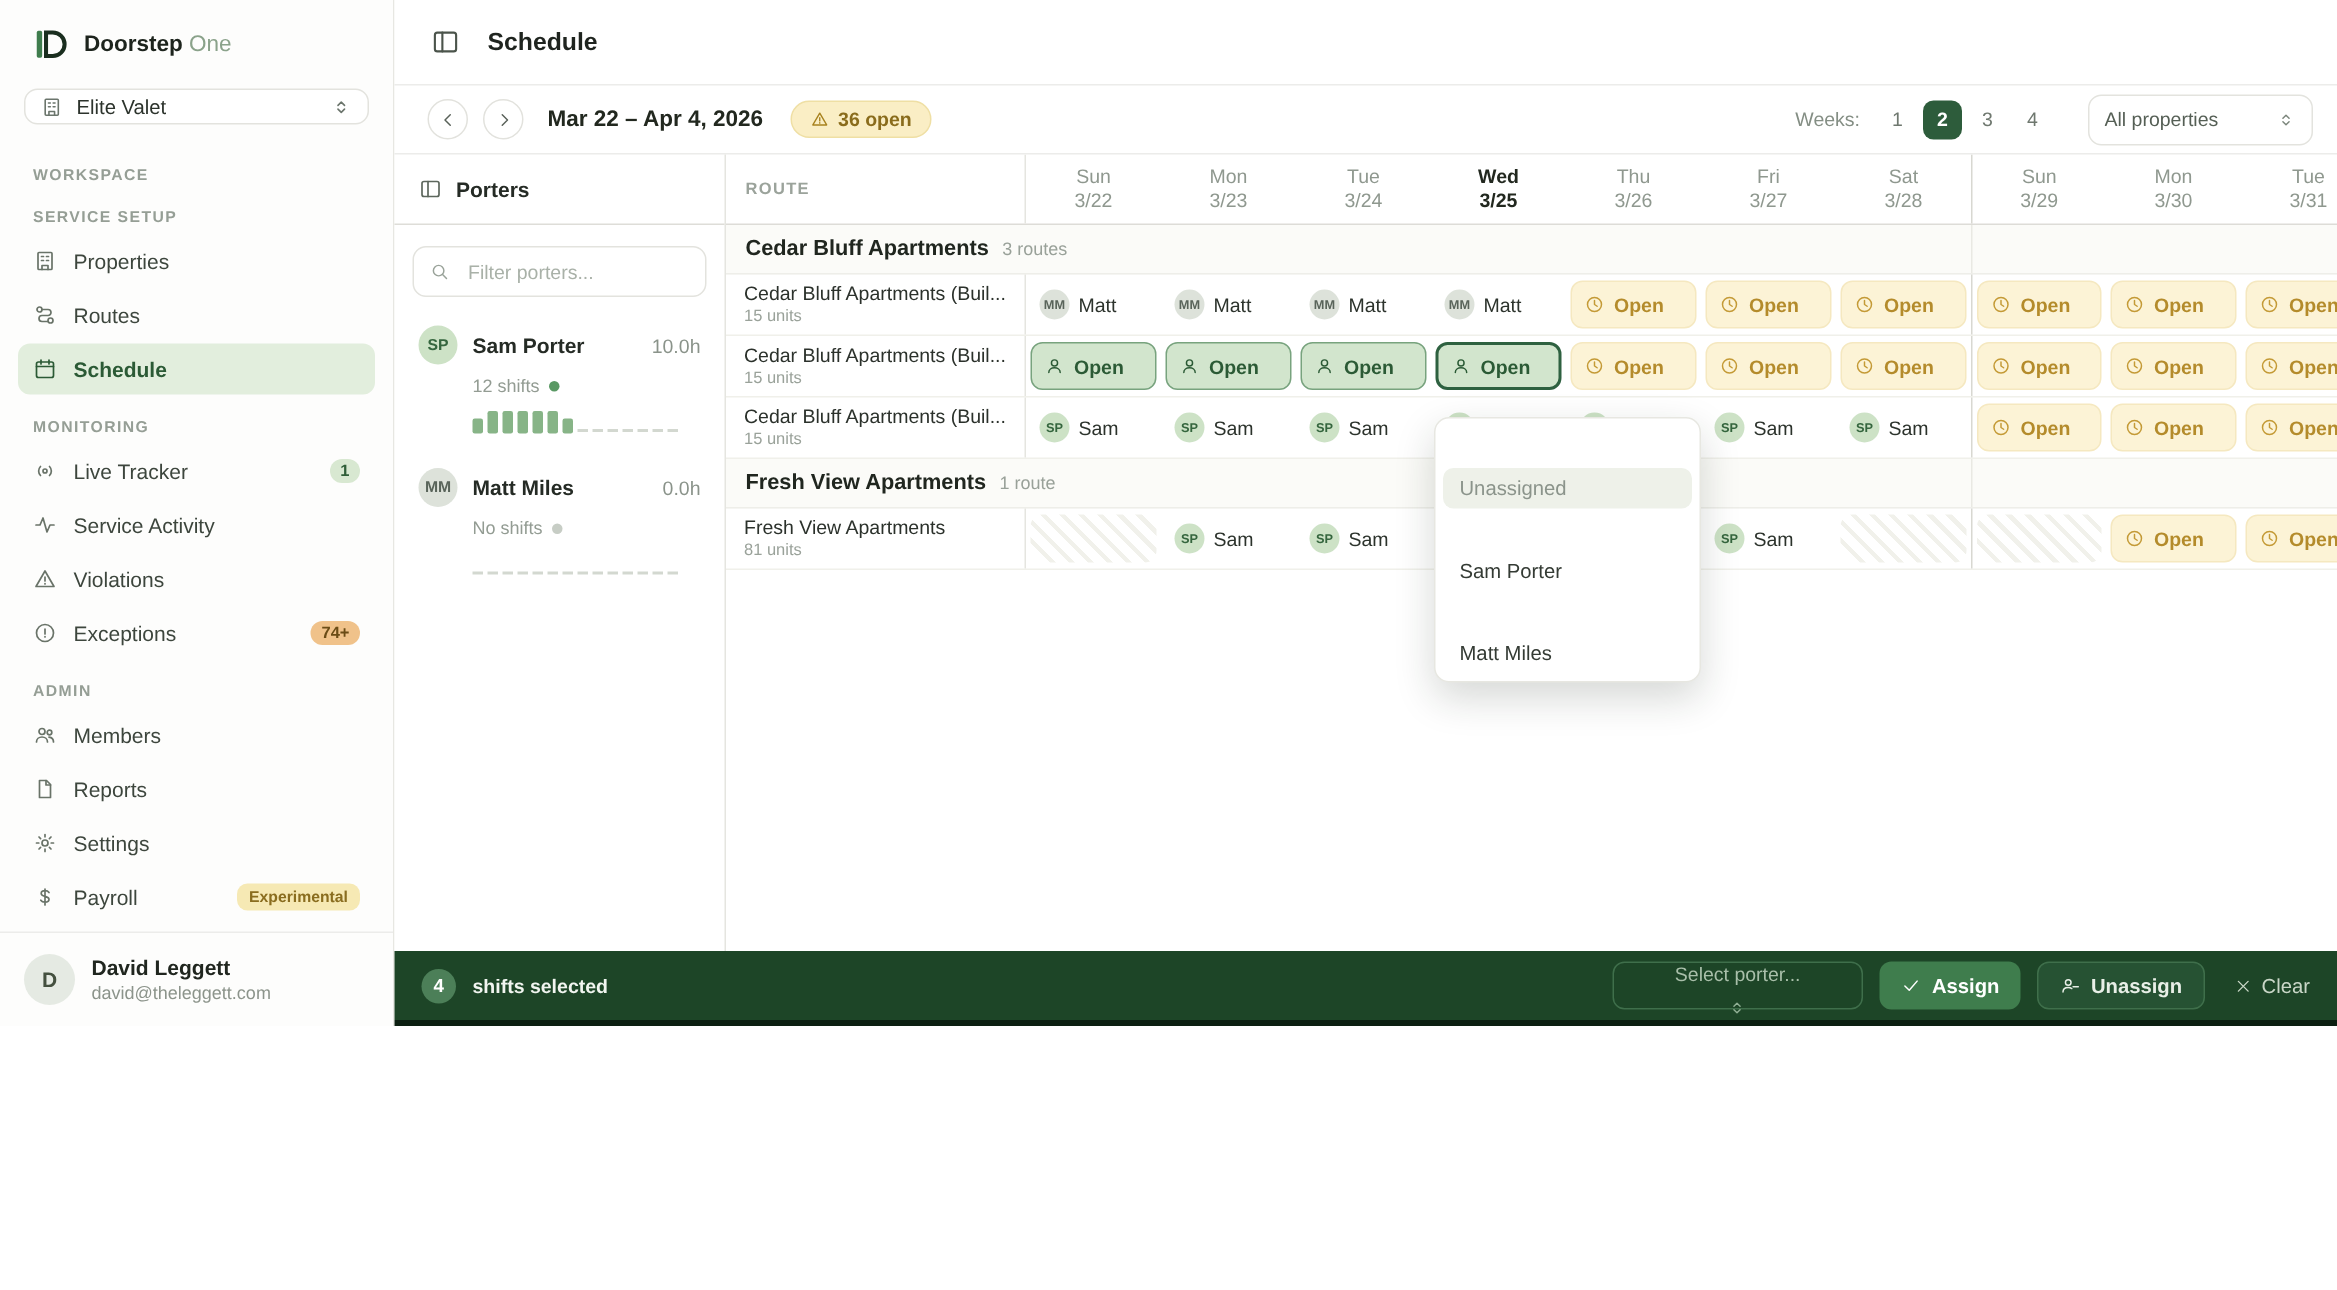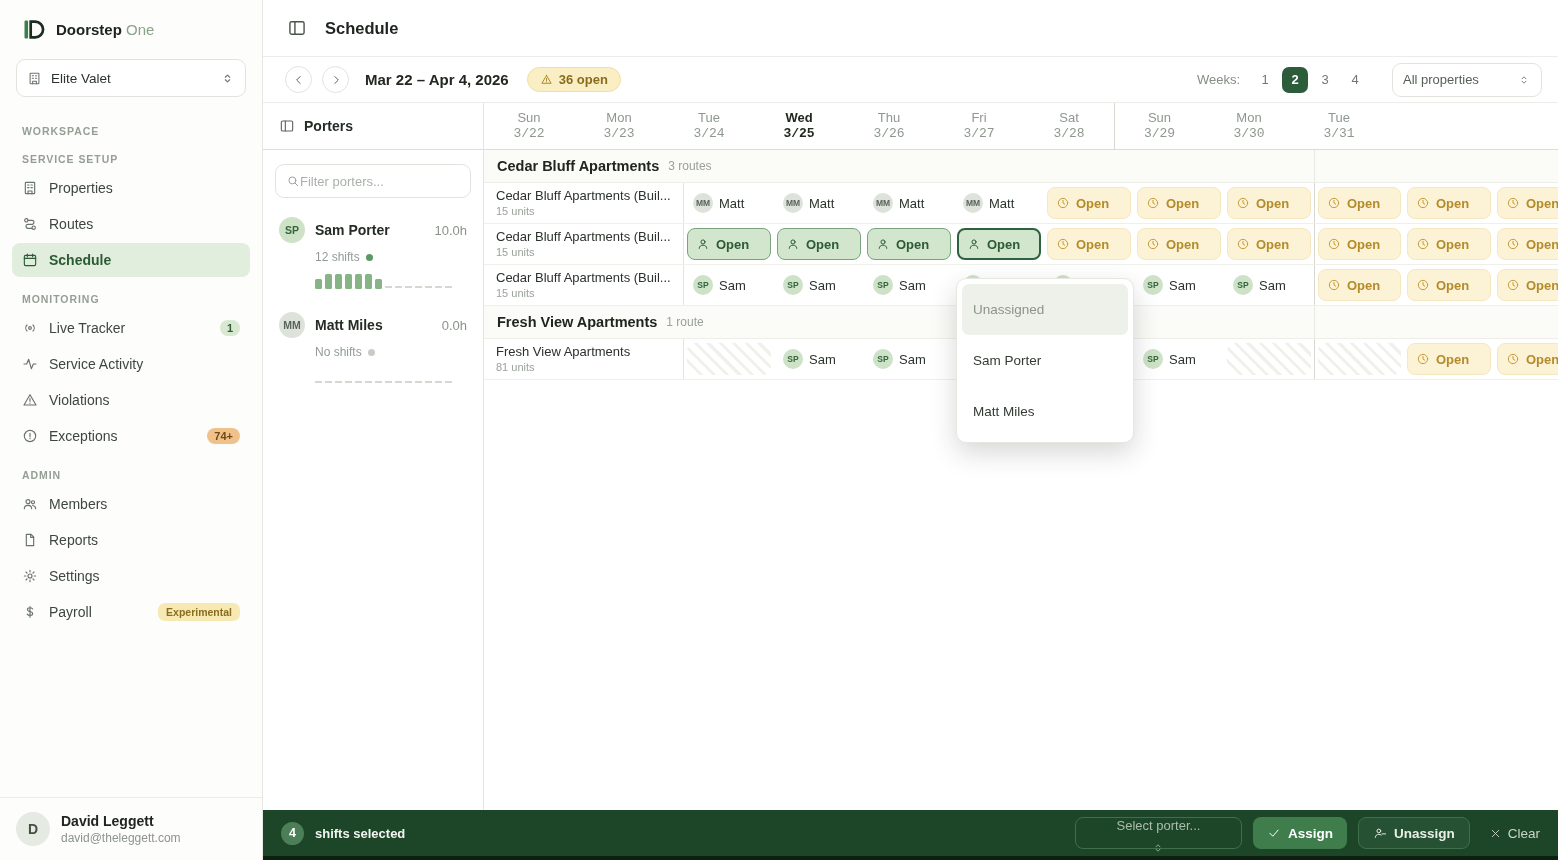--- a/index.html
+++ b/index.html
@@ -1,18 +1,18 @@
 <!DOCTYPE html>
 <html><head>
 <meta charset="utf-8">
 <style>
   * { box-sizing: border-box; margin: 0; padding: 0; }
   html,body { width:1558px; height:860px; overflow:hidden; }
   body { font-family:"Liberation Sans", sans-serif; background:#fff; color:#242a24; }
-  .app { display:flex; width:1558px; height:860px; }
+  .app { display:flex; width:1558px; height:684px; }
 
   .ic { fill:none; stroke:currentColor; stroke-width:1.7; stroke-linecap:round; stroke-linejoin:round; width:16px; height:16px; flex:none; }
 
   
   .sidebar { width:263px; flex:none; background:#fdfdfc; border-right:1px solid #e7e7e2; display:flex; flex-direction:column; }
   .logo-row { display:flex; align-items:center; gap:9px; padding:16px 20px 14px; }
   .logo-mark { width:27px; height:27px; flex:none; }
   .logo-mark svg { width:27px; height:27px; }
   .brand-text { font-size:15px; font-weight:700; color:#1d241d; }
   .brand-suffix { color:#8aa28a; font-weight:500; }
@@ -57,21 +57,21 @@
   .select .label { flex:1; text-align:left; white-space:nowrap; overflow:hidden; }
   .select .ic { width:14px; height:14px; color:#7d877d; }
 
   .content { flex:1; min-height:0; display:flex; }
 
   
   .porters-panel { width:221px; flex:none; border-right:1px solid #e5e5e0; display:flex; flex-direction:column; }
   .pp-header { height:47px; flex:none; border-bottom:1px solid #deddd8; display:flex; align-items:center; gap:9px; padding:0 16px; }
   .pp-header .ic { width:16px; height:16px; color:#5d675d; }
   .pp-title { font-size:14px; font-weight:700; color:#252b25; }
-  .pp-search { margin:14px 12px 6px; height:34px; border:1px solid #e3e3de; border-radius:9px; display:flex; align-items:center; gap:0; padding:0 10px; }
+  .pp-search { margin:14px 12px 6px; height:34px; border:1px solid #e3e3de; border-radius:9px; display:flex; align-items:center; gap:12px; padding:0 10px; }
   .pp-search .ic { width:14px; height:14px; color:#9aa39a; }
   .pp-search input { border:none; outline:none; width:100%; font-size:13px; color:#39413a; font-family:inherit; background:transparent; }
   .pp-search input::placeholder { color:#a9b1a8; }
   .porter { padding:13px 16px 10px; cursor:pointer; }
   .p-top { display:flex; align-items:center; gap:10px; }
   .avatar { border-radius:50%; display:flex; align-items:center; justify-content:center; font-weight:700; flex:none; }
   .avatar.lg { width:26px; height:26px; font-size:10.5px; }
   .avatar.sm { width:20px; height:20px; font-size:8.5px; }
   .avatar.green { background:#cde2c6; color:#35663e; }
   .avatar.neutral { background:#dde2da; color:#59645a; }
@@ -84,21 +84,21 @@
   .p-chart { margin-left:36px; height:18px; display:flex; align-items:flex-end; gap:3px; }
   .p-chart .bar { width:7px; background:#87b487; border-radius:1.5px; }
   .p-chart .dash { width:7px; height:0; border-top:2px dashed #d3d8d0; margin-bottom:1px; }
 
   
   .grid-area { flex:1; min-width:0; position:relative; overflow:hidden; }
   .day-header { display:flex; height:47px; border-bottom:1px solid #dedd d8; border-bottom:1px solid #dddcd7; width:1100px; }
   .route-head { width:200px; flex:none; border-right:1px solid #e5e5e0; display:flex; align-items:center; padding-left:13px; font-size:11px; font-weight:700; letter-spacing:0.08em; color:#9ba39b; }
   .day-head { width:90px; flex:none; text-align:center; padding-top:7px; }
   .day-head .dow { font-size:13px; color:#8f988f; }
-  .day-head .date { font-size:13px; color:#8f988f; margin-top:1px;font-family:Liberation Mono, monospace; }
+  .day-head .date { font-size:13px; color:#8f988f; margin-top:1px; }
   .day-head.active .dow, .day-head.active .date { color:#22281f; font-weight:700; }
   .wk { border-left:1px solid #d8d8d1; }
 
   .group-row { display:flex; align-items:center; height:33px; width:1100px; background:#fbfbf8; border-bottom:1px solid #eeeee9; padding-left:13px;
                background-image:linear-gradient(#e9e9e3,#e9e9e3); background-size:1px 100%; background-position:830px 0; background-repeat:no-repeat; }
   .g-name { font-size:14.5px; font-weight:700; color:#20261f; }
   .g-count { font-size:12px; color:#99a199; margin-left:9px; }
 
   .route-row { display:flex; width:1100px; height:41px; border-bottom:1px solid #f0f0ea; }
   .route-cell { width:200px; flex:none; border-right:1px solid #e5e5e0; padding:5px 12px 0; }
@@ -108,21 +108,21 @@
   .pill { height:32px; border-radius:8px; display:flex; align-items:center; gap:6px; padding:0 8px; font-size:13px; cursor:pointer; }
   .pill .ic { width:14px; height:14px; }
   .pill.assigned { color:#2c332c; padding-left:6px; }
   .pill.open { background:#fcf3d6; border:1px solid #f5e8c0; color:#b48b2b; font-weight:600; }
   .pill.open .ic { color:#c49a36; }
   .pill.sel { background:#d2e5cd; border:1.5px solid #78a37e; color:#2b5a35; font-weight:700; }
   .pill.sel.focused { border:2px solid #2e6140; }
   .pill.blocked { background:repeating-linear-gradient(45deg,#f1f1eb 0 3px,#ffffff 3px 9px); cursor:default; }
 
   .assign-dropdown { position:absolute; left:472px; top:175px; width:178px; background:#fff; border:1px solid #e7e7e1; border-radius:10px; box-shadow:0 10px 26px rgba(25,40,28,0.18); padding:5px; z-index:20; }
-  .dd-option { padding:18px 11px; border-radius:7px; font-size:13.5px; color:#343b34; cursor:pointer; }
+  .dd-option { padding:6px 11px; border-radius:7px; font-size:13.5px; color:#343b34; cursor:pointer;margin-top:28px; }
   .dd-option.muted { color:#8b948b; }
   .dd-option.hl { background:#eef1e9; }
 
   
   .action-bar { height:46px; flex:none; background:#1d4527; display:flex; align-items:center; gap:11px; padding:0 18px; }
   .count-badge { width:23px; height:23px; border-radius:50%; background:#4c7f58; color:#fff; font-size:12.5px; font-weight:700; display:flex; align-items:center; justify-content:center; flex:none; }
   .ab-label { color:#f1f5f0; font-size:13px; font-weight:600; }
   .ab-select { width:167px; height:32px; border:1px solid #3f6f4b; border-radius:8px; background:transparent; display:flex; align-items:center; gap:8px; padding:0 10px; font-size:13px; color:#a9bfaa; cursor:pointer;flex-direction:column; }
   .ab-select .label { flex:1; text-align:left; }
   .ab-select .ic { width:14px; height:14px; color:#8fae93; }
@@ -397,20 +397,21 @@
                 <span class="dash"></span>
                 <span class="dash"></span>
                 <span class="dash"></span>
               </div>
   </div>
           </div>
       </div>
 
       <div class="grid-area">
         <div class="day-header" id="day-header">
+          <div class="route-head">ROUTE</div>
         <div class="day-head">
     <div class="dow">Sun</div>
     <div class="date">3/22</div>
   </div>
             <div class="day-head">
     <div class="dow">Mon</div>
     <div class="date">3/23</div>
   </div>
             <div class="day-head">
     <div class="dow">Tue</div>

